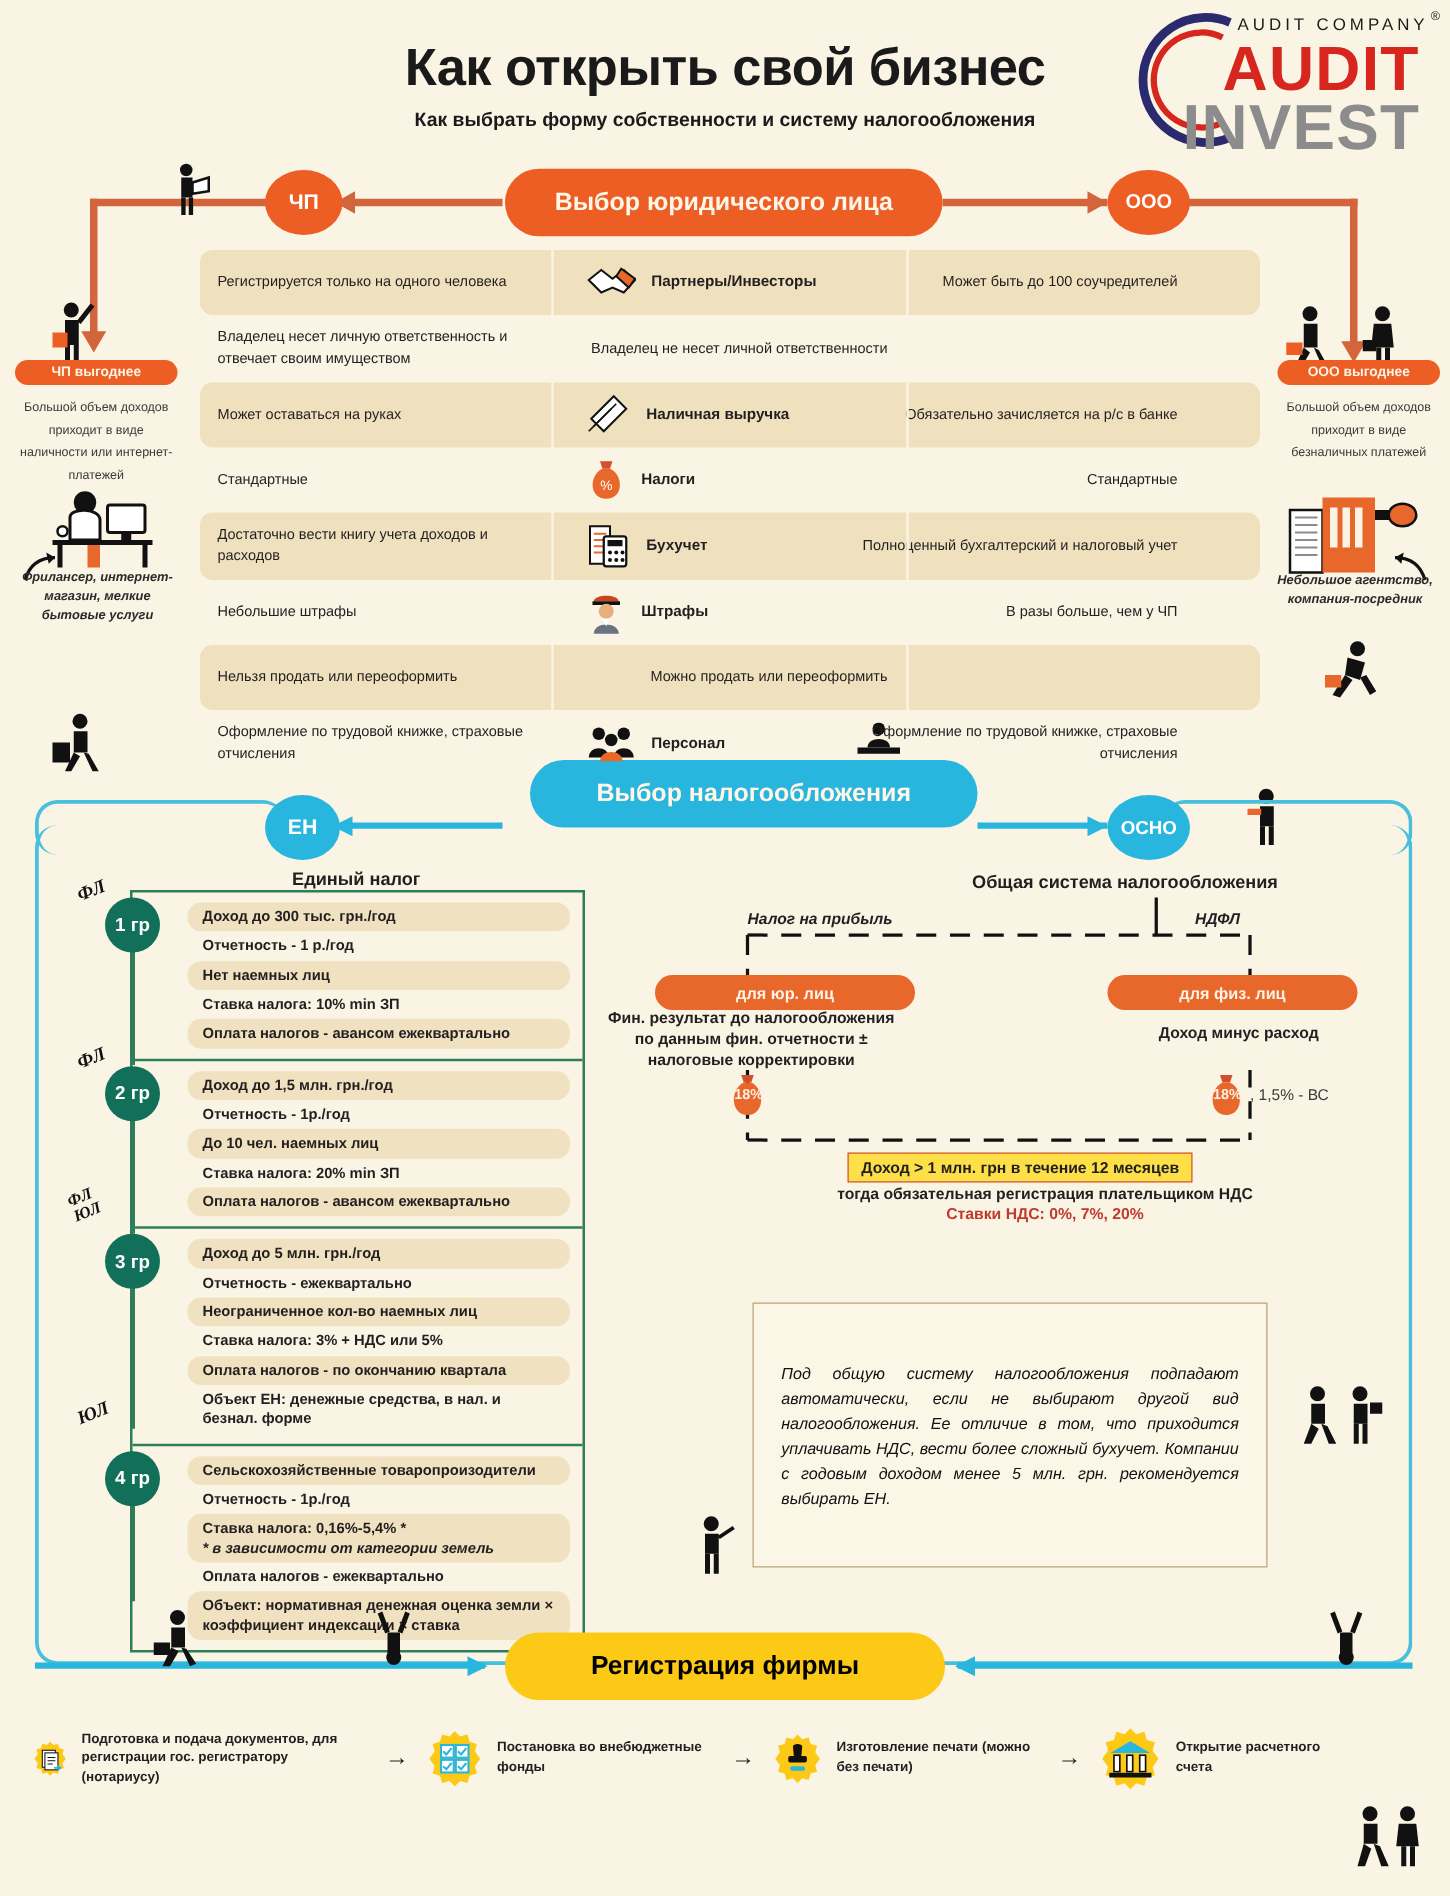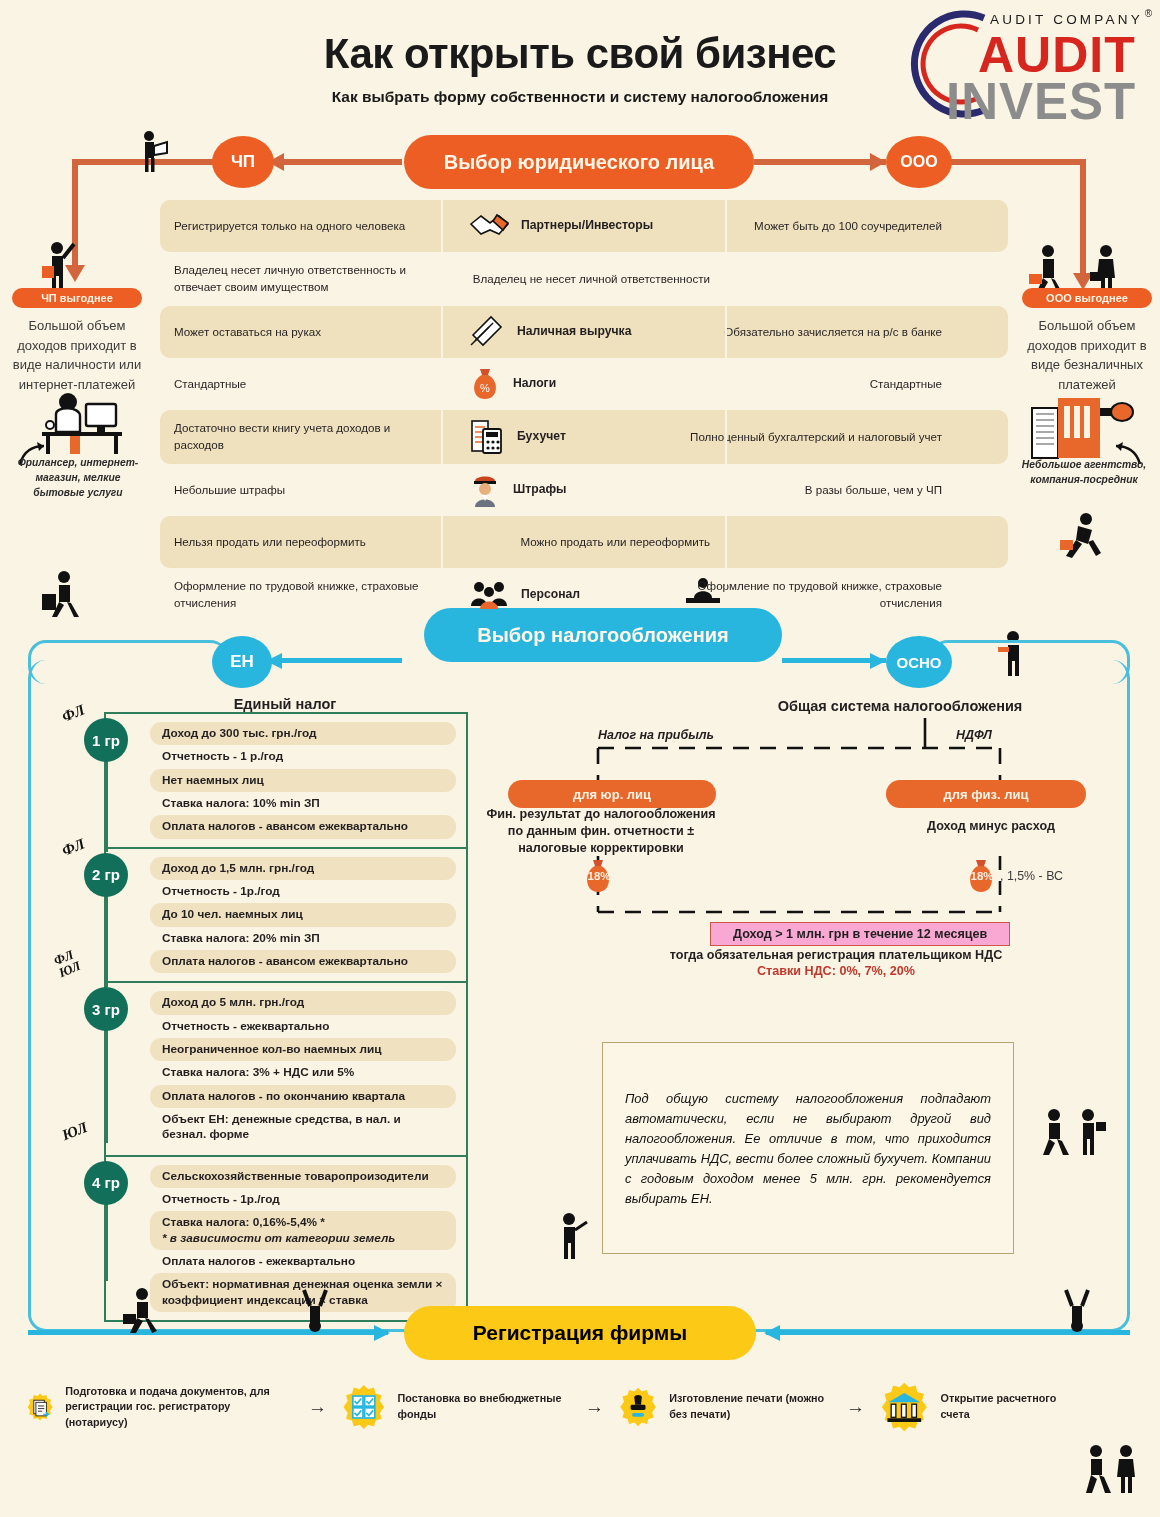--- a/index.html
+++ b/index.html
@@ -71,21 +71,21 @@
   .c-mid .lbl { font-size:12.2px; font-weight:bold; line-height:1.3; }
   .c-right { width:283px; padding:0 14px; font-size:11.6px; line-height:1.45; text-align:right; z-index:1; }
   .divider { position:absolute; top:0; bottom:0; width:2px; background:#FAF4E4; z-index:2; }
 
   
   .side-note { position:absolute; text-align:center; width:130px; }
   .adv-pill {
     display:block; border-radius:12px; background:#EC5E24; color:#FFF3E3;
     font-size:11px; font-weight:bold; padding:4px 0; margin-bottom:8px;
   }
-  .side-note .txt { font-size:13px; line-height:1.5; color:#3A3A3A; }
+  .side-note .txt { font-size:10px; line-height:1.5; color:#3A3A3A; }
   .side-cap { position:absolute; width:132px; font-size:10.3px; font-style:italic;
               font-weight:bold; line-height:1.45; text-align:center; color:#2B2B2B; }
 
   
   #tax-main { left:424px; top:608px; width:358px; height:54px; background:#29B6DE;
               border-radius:30px; font-size:20px; }
   #en-badge { left:212px; top:636px; width:60px; height:52px; background:#29B6DE; font-size:17px; }
   #osno-badge { left:886px; top:636px; width:66px; height:52px; background:#29B6DE; font-size:15px; }
   .conn-cyan { position:absolute; background:#29B6DE; }
 
@@ -110,22 +110,22 @@
           color:#111; transform:rotate(-22deg); letter-spacing:0px; line-height:1.0;
           font-family:"Liberation Serif", serif; }
 
   
   .dash-lbl { position:absolute; font-size:12.5px; font-style:italic; font-weight:bold; }
   .ent-pill { position:absolute; border-radius:16px; background:#E8672B; color:#FFF3E4;
               height:28px; display:flex; align-items:center; justify-content:center;
               font-size:13px; font-weight:bold; }
   .ent-desc { position:absolute; font-size:12.6px; font-weight:bold; text-align:center; line-height:1.35; }
   .moneybag { position:absolute; width:34px; height:38px; }
-  .vat-box { position:absolute; border:1.5px solid #D1564A; background:#f9a8d4;
-             font-size:12.6px; font-weight:bold; padding:4px 22px;margin-left:32px; }
+  .vat-box { position:absolute; border:1.5px solid #D1564A; background:#fde047;
+             font-size:12.6px; font-weight:bold; padding:4px 10px; }
   .vat-sub { position:absolute; font-size:12.6px; font-weight:bold; text-align:center; }
   .vat-rates { color:#C0392B; }
 
   .note-box { position:absolute; left:602px; top:1042px; width:412px; height:212px;
               border:1.5px solid #B9A474; background:#FBF6E6; }
   .note-box p { padding:46px 22px 0 22px; font-size:12.9px; font-style:italic;
                 line-height:1.55; text-align:justify; color:#111; }
 
   
   #reg-main { left:404px; top:1306px; width:352px; height:54px; background:#FBC916;
@@ -462,21 +462,21 @@
     <path d="M78 32 L78 66" stroke="#111" stroke-width="2.6" stroke-dasharray="16 11" fill="none"></path>
     <path d="M480 32 L480 66" stroke="#111" stroke-width="2.6" stroke-dasharray="16 11" fill="none"></path>
     <path d="M78 140 L78 196" stroke="#111" stroke-width="2.6" stroke-dasharray="14 11" fill="none"></path>
     <path d="M78 196 L480 196" stroke="#111" stroke-width="2.6" stroke-dasharray="16 11" fill="none"></path>
     <path d="M480 140 L480 196" stroke="#111" stroke-width="2.6" stroke-dasharray="14 11" fill="none"></path>
   </svg>
 
   <div class="dash-lbl" style="left:598px; top:728px;">Налог на прибыль</div>
   <div class="dash-lbl" style="left:956px; top:728px;">НДФЛ</div>
 
-  <div class="ent-pill" style="left:508px; top:780px; width:208px;">для юр. лиц</div>
+  <div class="ent-pill" style="left:524px; top:780px; width:208px;">для юр. лиц</div>
   <div class="ent-pill" style="left:886px; top:780px; width:200px;">для физ. лиц</div>
 
   <div class="ent-desc" style="left:482px; top:806px; width:238px;">Фин. результат до налогообложения по данным фин. отчетности ± налоговые корректировки</div>
   <div class="ent-desc" style="left:896px; top:818px; width:190px;">Доход минус расход</div>
 
   <svg class="moneybag" style="left:582px; top:858px;" viewBox="0 0 34 38">
     <path d="M11 2 L21 2 L19 8 L13 8 Z" fill="#D2502B"></path>
     <path d="M13 8 C2 13 2 34 16 34 C30 34 30 13 19 8 Z" fill="#E8672B"></path>
   </svg>
   <div style="position:absolute; left:582px; top:870px; width:34px; text-align:center; font-size:11.5px; font-weight:bold; color:#FBEFE2;">18%</div>

